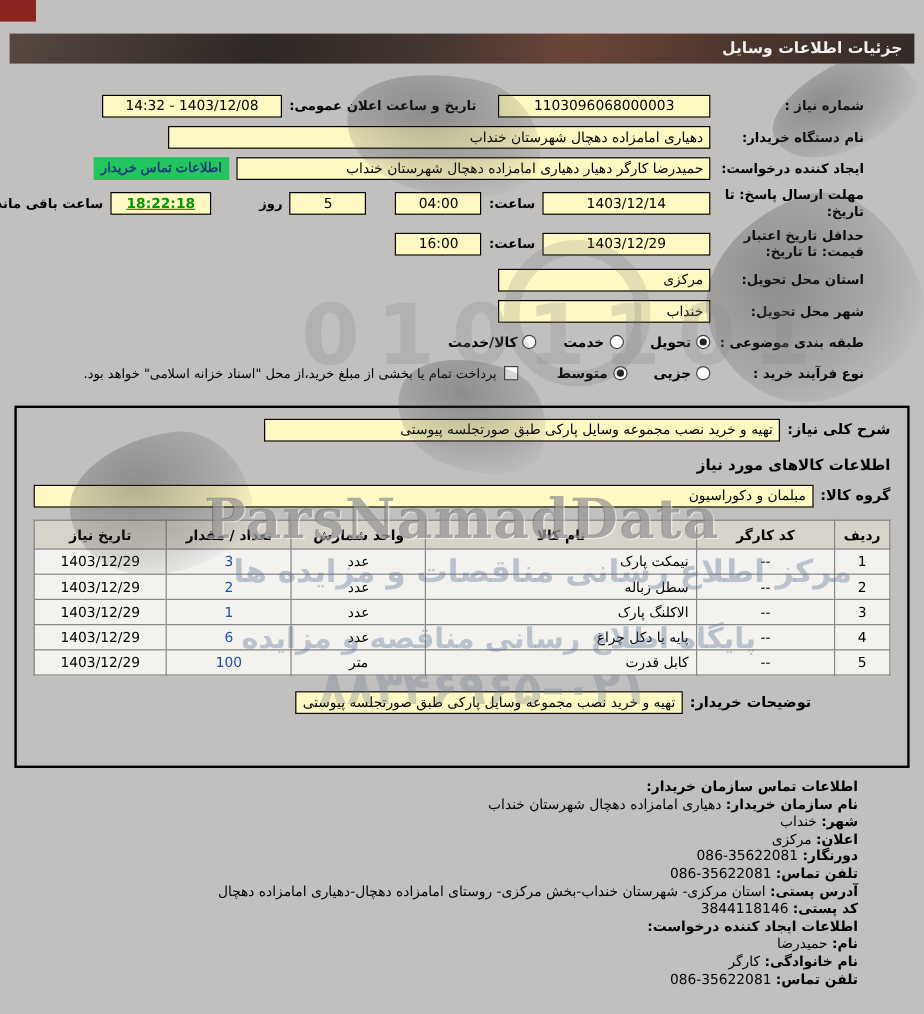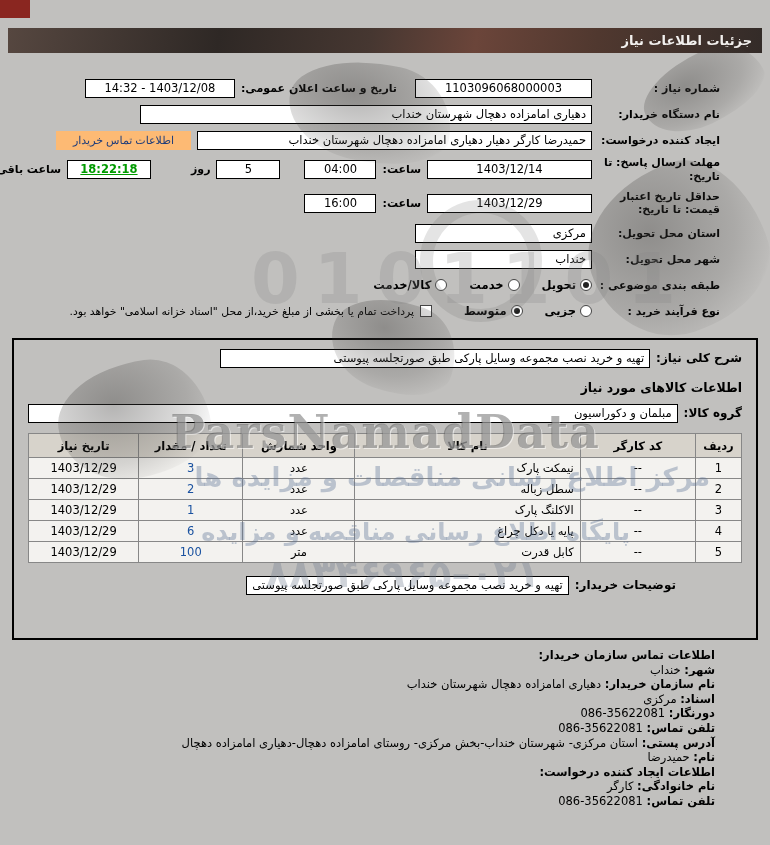--- a/index.html
+++ b/index.html
@@ -16,30 +16,30 @@
     background:linear-gradient(100deg,#564740 0%,#2e2825 28%,#463731 48%,#6b453a 62%,#50382f 78%,#332b28 100%);
     color:#f2f0ee; font-weight:bold; font-size:13px; line-height:25px; padding:0 10px; z-index:2; }
 
   
   .form { position:absolute; top:78px; right:8px; left:8px; padding:0 42px 0 8px;
           display:flex; flex-direction:column; gap:6px; z-index:2; }
   .row { display:flex; align-items:center; gap:6px; min-height:20px; }
   .lbl { font-weight:bold; font-size:11px; white-space:nowrap; }
   .lblcol { width:122px; text-align:right; flex:0 0 auto; }
   .lblcol.wrap { white-space:normal; line-height:1.25; }
-  .inp { background:#ffffff; border:1px solid #000; height:19px; line-height:17px; padding:0 5px;
+  .inp { background:#fef9c3; border:1px solid #000; height:19px; line-height:17px; padding:0 5px;
          font-size:11.5px; overflow:hidden; white-space:nowrap; flex:0 0 auto; }
   .center { text-align:center; }
   .rt { text-align:right; }
-  .w64{width:64px} .w72{width:72px} .w84{width:84px} .w140{width:165px} .w150{width:150px}
+  .w64{width:64px} .w72{width:72px} .w84{width:84px} .w140{width:140px} .w150{width:150px}
   .w155{width:177px} .w395{width:395px} .w430{width:430px} .w452{width:452px}
   .grow { flex:1 1 auto; }
   .timer { color:#009a00; font-weight:bold;text-decoration:underline; }
-  .contact-btn { background:#fdba74; color:#1f3d7a; font-weight:normal; font-size:11px;
-                 border:none; padding:2px 17px; height:19px; line-height:15px; white-space:nowrap; }
+  .contact-btn { background:#22c55e; color:#1f3d7a; font-weight:bold; font-size:11px;
+                 border:none; padding:2px 6px; height:19px; line-height:15px; white-space:nowrap; }
   .radio { width:12px; height:12px; border:1px solid #444; border-radius:50%; background:#fff;
            display:inline-block; flex:0 0 auto; }
   .radio.on::after { content:''; display:block; width:6px; height:6px; margin:2px; background:#222; border-radius:50%; }
   .chk { width:12px; height:12px; border:1px solid #444; background:#fff; display:inline-block; flex:0 0 auto; }
   .opt { display:flex; align-items:center; gap:4px; margin-left:16px; }
   .optlbl { font-weight:bold; font-size:11.5px; white-space:nowrap; }
   .note-txt { font-size:10.8px; white-space:nowrap; }
 
   
   .needbox { position:absolute; top:338px; right:12px; left:12px; height:302px;
@@ -85,21 +85,21 @@
           border:13px solid rgba(105,105,105,0.18); border-radius:50%; }
 </style>
 </head>
 <body>
 
 <div class="page">
 
   <div class="corner-artifact"></div>
 
   <div class="titlebar">
-    <span>جزئیات اطلاعات نیاز</span>
+    <span>جزئیات اطلاعات وسایل</span>
   </div>
 
   <div class="form">
 
     <div class="row">
       <span class="lbl lblcol">شماره نیاز :</span>
       <span class="inp center w155" dir="ltr">1103096068000003</span>
       <span class="lbl" style="margin-right:12px">تاریخ و ساعت اعلان عمومی:</span>
       <span class="inp center w150" dir="ltr">14:32 - 1403/12/08</span>
     </div>
@@ -254,28 +254,29 @@
 
     <div class="row note-row">
       <span class="lbl">توضیحات خریدار:</span>
       <span class="inp rt note-inp">تهیه و خرید نصب مجموعه وسایل پارکی طبق صورتجلسه پیوستی</span>
     </div>
 
   </div>
 
   <div class="contact">
     <div class="cline"><b>اطلاعات تماس سازمان خریدار:</b></div>
+    <div class="cline"><b>نام سازمان خریدار:</b> <span>دهیاری امامزاده دهچال شهرستان خنداب</span></div>
     <div class="cline"><b>شهر:</b> <span>خنداب</span></div>
-    <div class="cline"><b>نام سازمان خریدار:</b> <span>دهیاری امامزاده دهچال شهرستان خنداب</span></div>
-    <div class="cline"><b>اسناد:</b> <span>مرکزی</span></div>
+    <div class="cline"><b>اعلان:</b> <span>مرکزی</span></div>
     <div class="cline"><b>دورنگار:</b> <span dir="ltr">086-35622081</span></div>
     <div class="cline"><b>تلفن تماس:</b> <span dir="ltr">086-35622081</span></div>
     <div class="cline"><b>آدرس پستی:</b> <span>استان مرکزی- شهرستان خنداب-بخش مرکزی- روستای امامزاده دهچال-دهیاری امامزاده دهچال</span></div>
+    <div class="cline"><b>کد پستی:</b> <span dir="ltr">3844118146</span></div>
+    <div class="cline"><b>اطلاعات ایجاد کننده درخواست:</b></div>
     <div class="cline"><b>نام:</b> <span>حمیدرضا</span></div>
-    <div class="cline"><b>اطلاعات ایجاد کننده درخواست:</b></div>
     <div class="cline"><b>نام خانوادگی:</b> <span>کارگر</span></div>
     <div class="cline"><b>تلفن تماس:</b> <span dir="ltr">086-35622081</span></div>
   </div>
 
   <div class="wm-layer">
     <div class="blob blob-a"></div>
     <div class="blob blob-b"></div>
     <div class="blob blob-c"></div>
     <div class="blob blob-d"></div>
     <div class="blob blob-e"></div>

